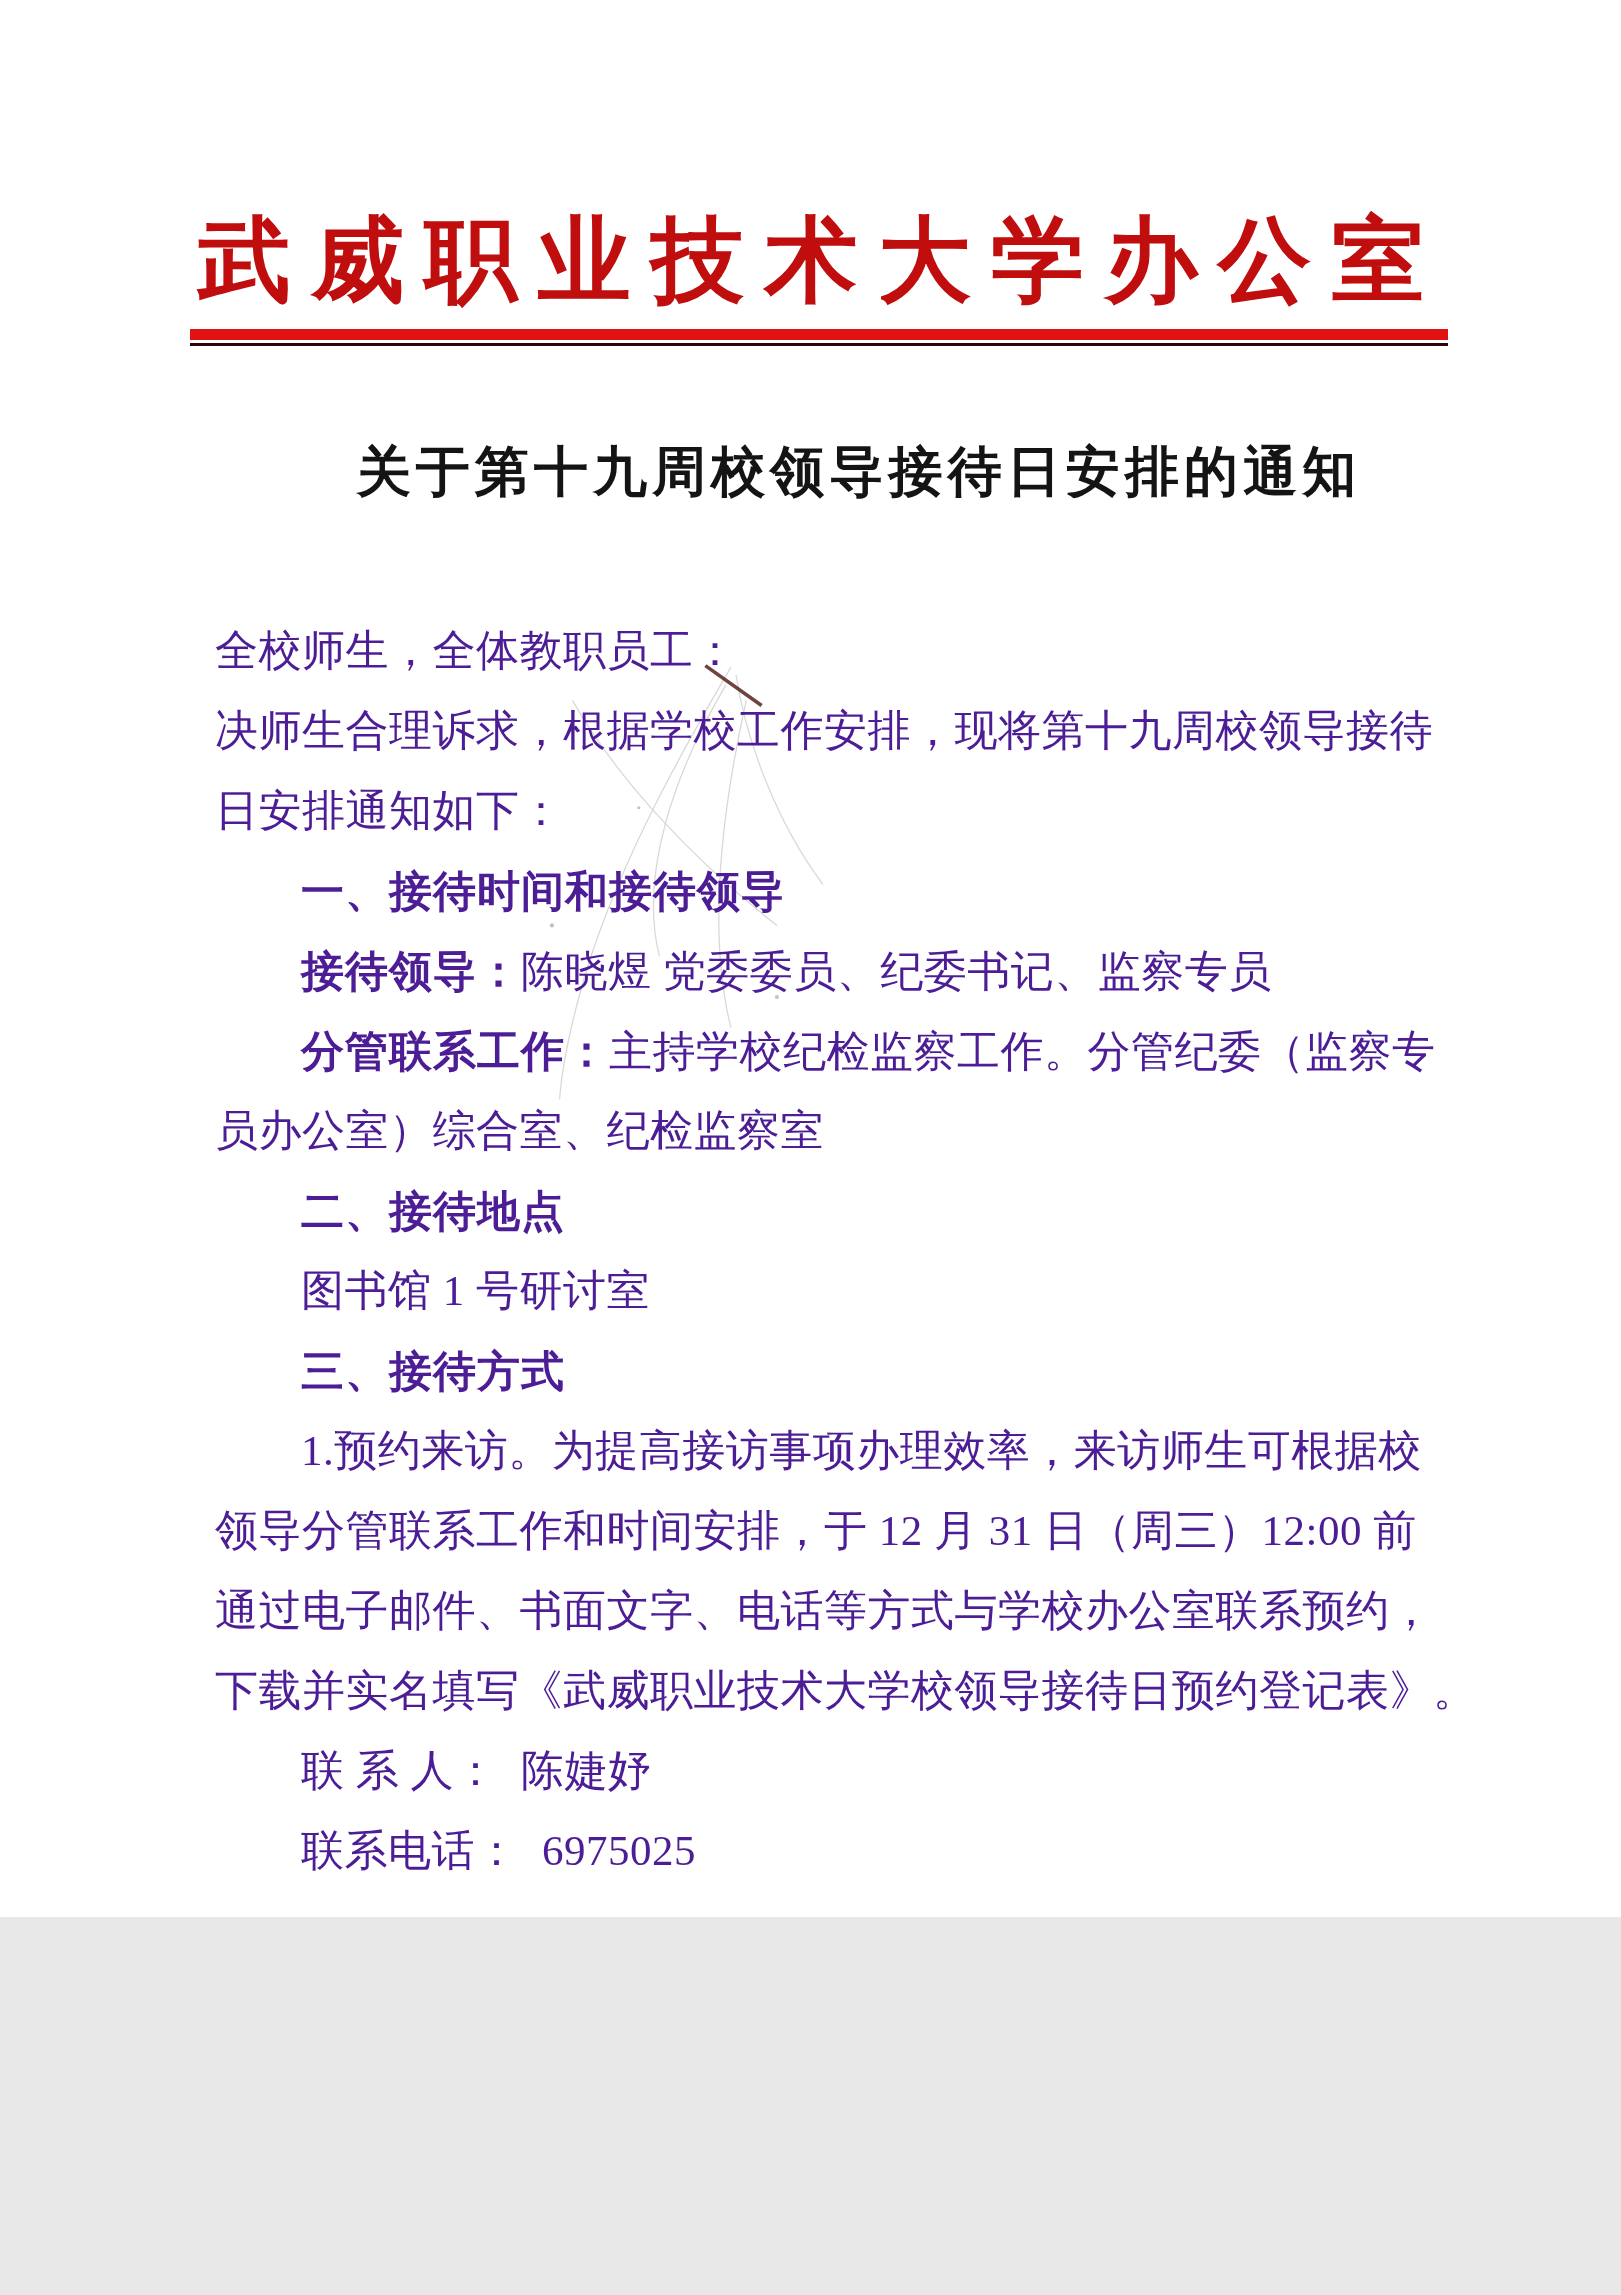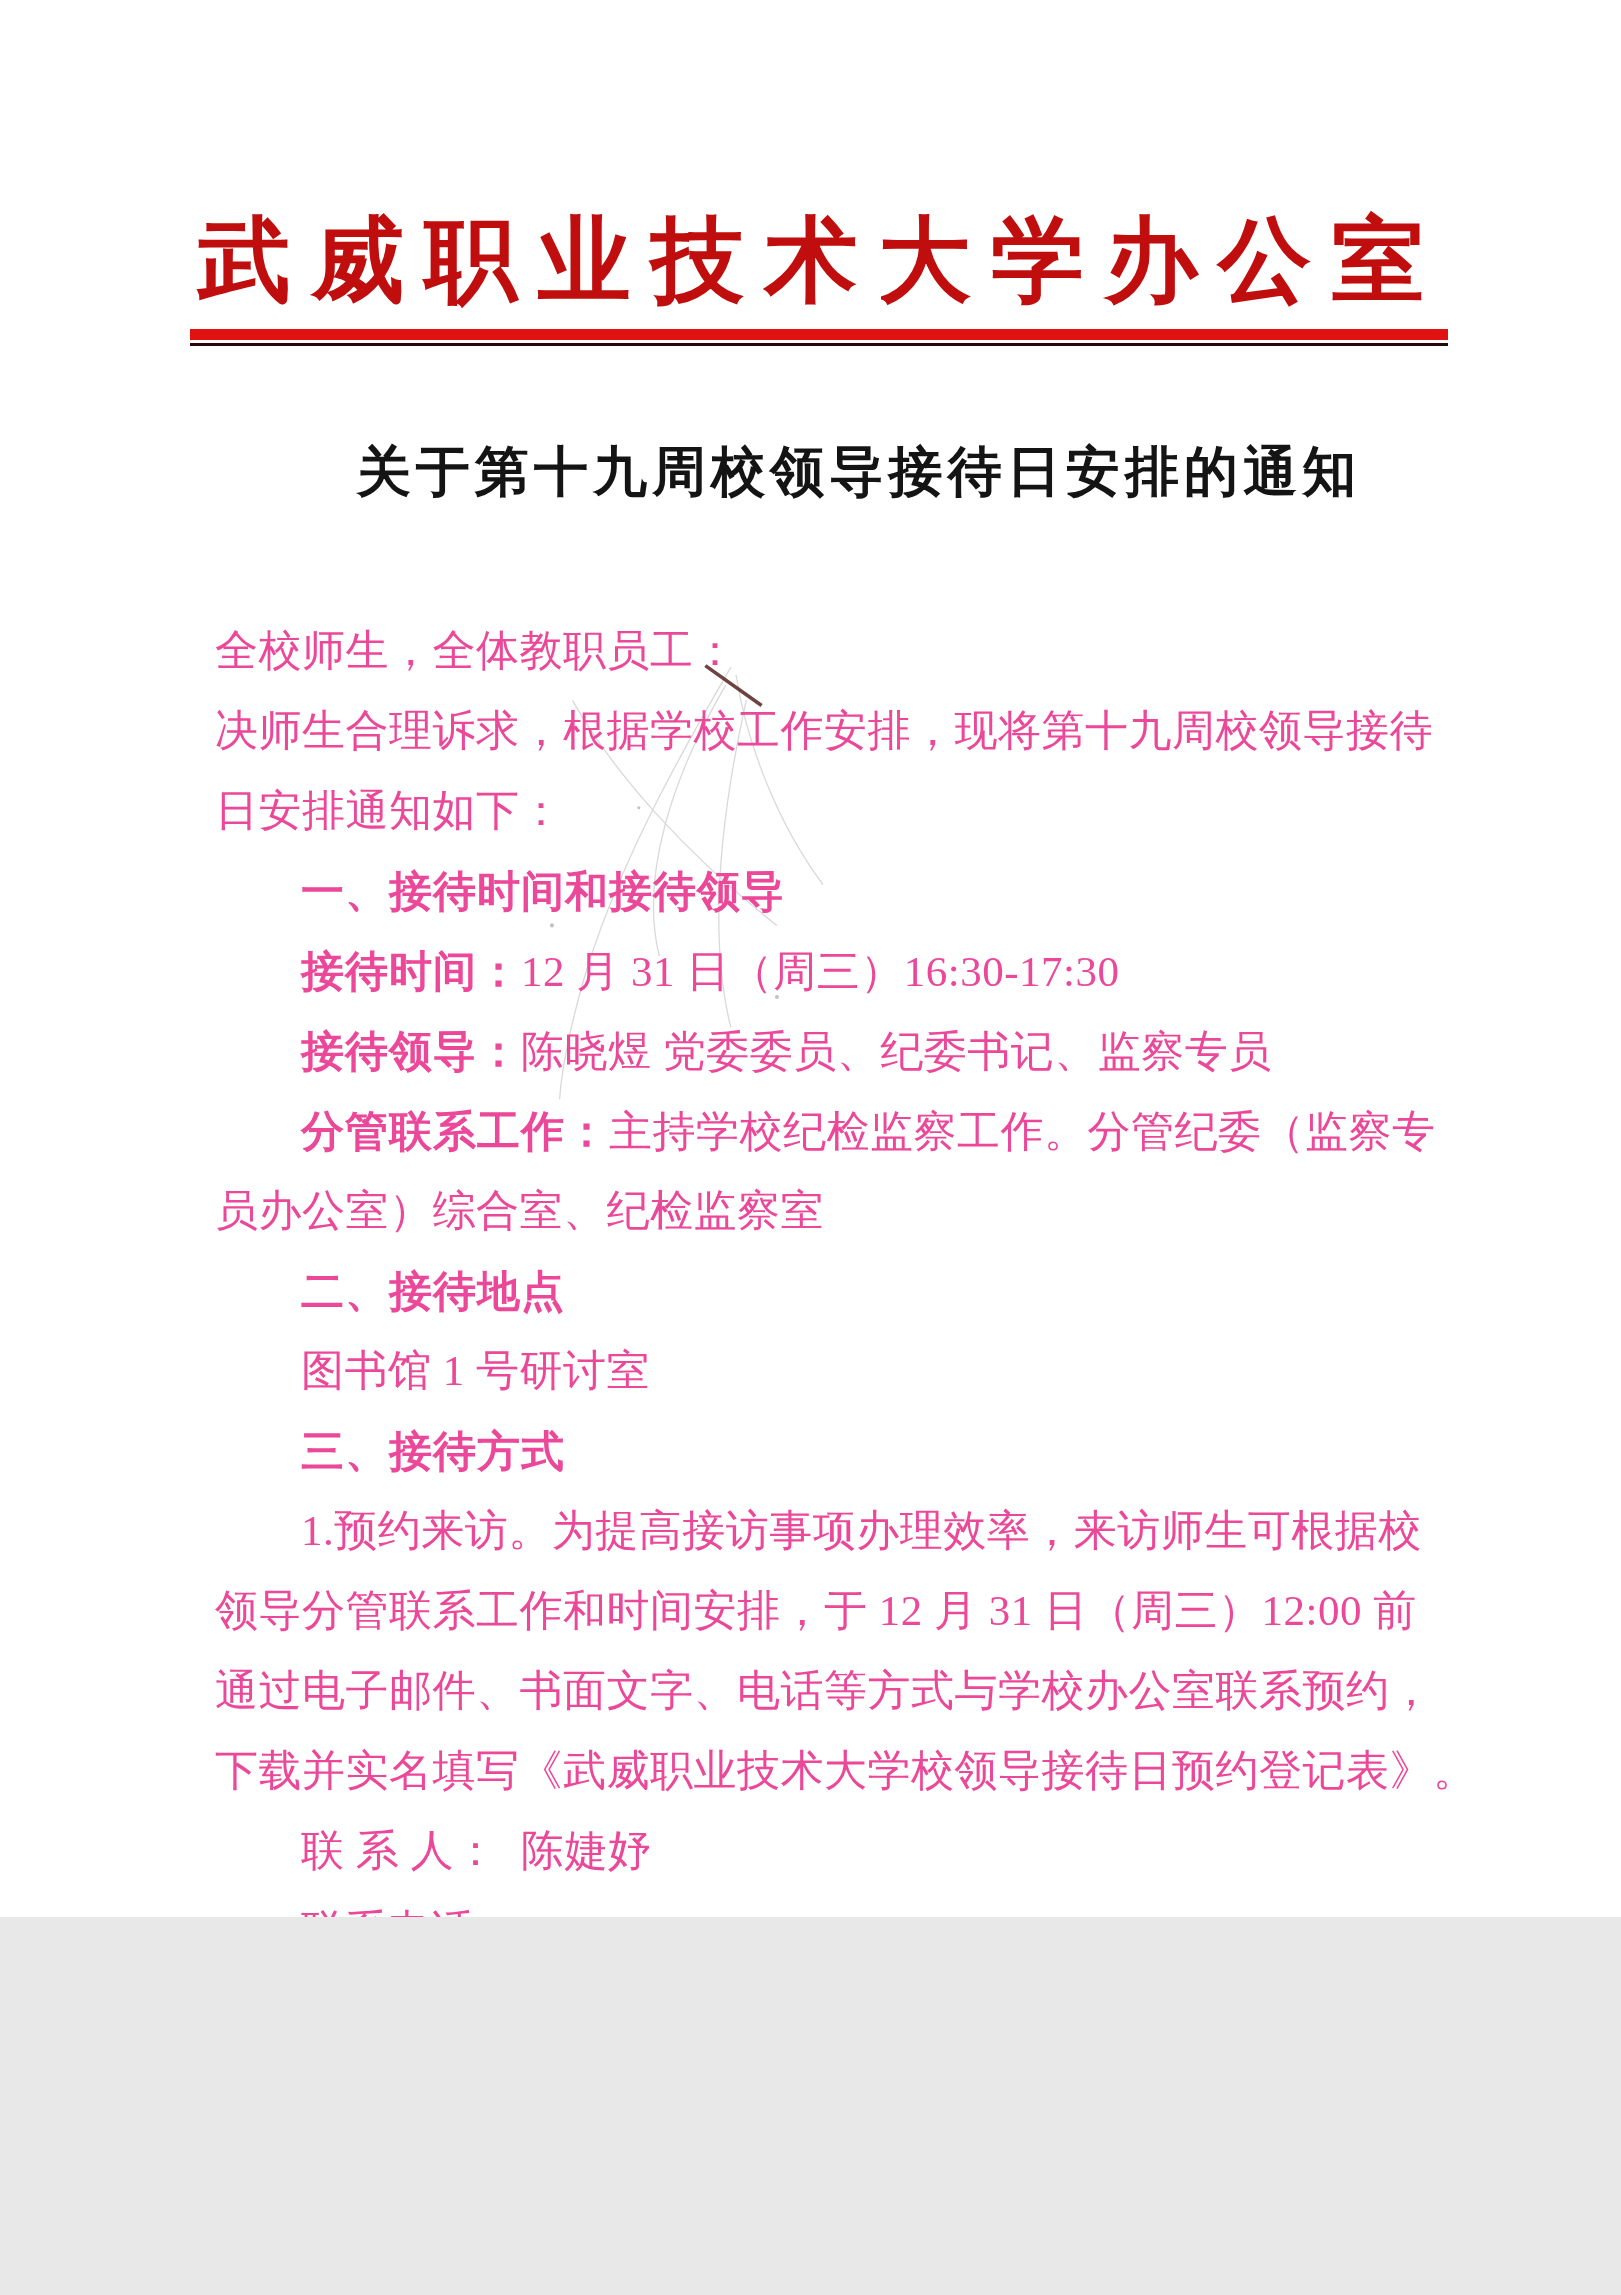--- a/index.html
+++ b/index.html
@@ -29,21 +29,21 @@
   
   .doc-title{
     position:absolute;left:0;top:437px;width:100%;
     text-align:center;font-weight:bold;
     font-size:54px;line-height:1.3;letter-spacing:5.1px;
     color:#141414;white-space:nowrap;margin-left:48px;
   }
   
   .body-text{
     position:absolute;left:215px;top:611px;width:1227px;
-    font-size:43px;letter-spacing:0.5px;color:#ec4899;
+    font-size:43px;letter-spacing:0.5px;color:#4c1d95;
   }
   .line{height:80px;line-height:80px;white-space:nowrap;}
   .indent{text-indent:86px;}
   .hei{font-family:"Liberation Sans","DejaVu Sans",sans-serif;font-weight:bold;letter-spacing:1px;}
   .gap{margin-left:23.5px;text-align:right;}
   
   .artifact{position:absolute;left:419px;top:639px;pointer-events:none;}
 </style>
 </head>
 <body>
@@ -73,21 +73,20 @@
   </svg>
 
   <main class="body-text">
     <div class="line">全校师生，全体教职员工：</div>
 
     <div class="line">决师生合理诉求，根据学校工作安排，现将第十九周校领导接待</div>
     <div class="line">日安排通知如下：</div>
 
     <div class="line indent hei">一、接待时间和接待领导</div>
 
-    <div class="line indent"><span class="hei">接待时间：</span><span>12 月 31 日（周三）16:30-17:30</span></div>
 
     <div class="line indent"><span class="hei">接待领导：</span><span>陈晓煜 党委委员、纪委书记、监察专员</span></div>
 
     <div class="line indent"><span class="hei">分管联系工作：</span><span>主持学校纪检监察工作。分管纪委（监察专</span></div>
     <div class="line">员办公室）综合室、纪检监察室</div>
 
     <div class="line indent hei">二、接待地点</div>
     <div class="line indent">图书馆 1 号研讨室</div>
 
     <div class="line indent hei">三、接待方式</div>

